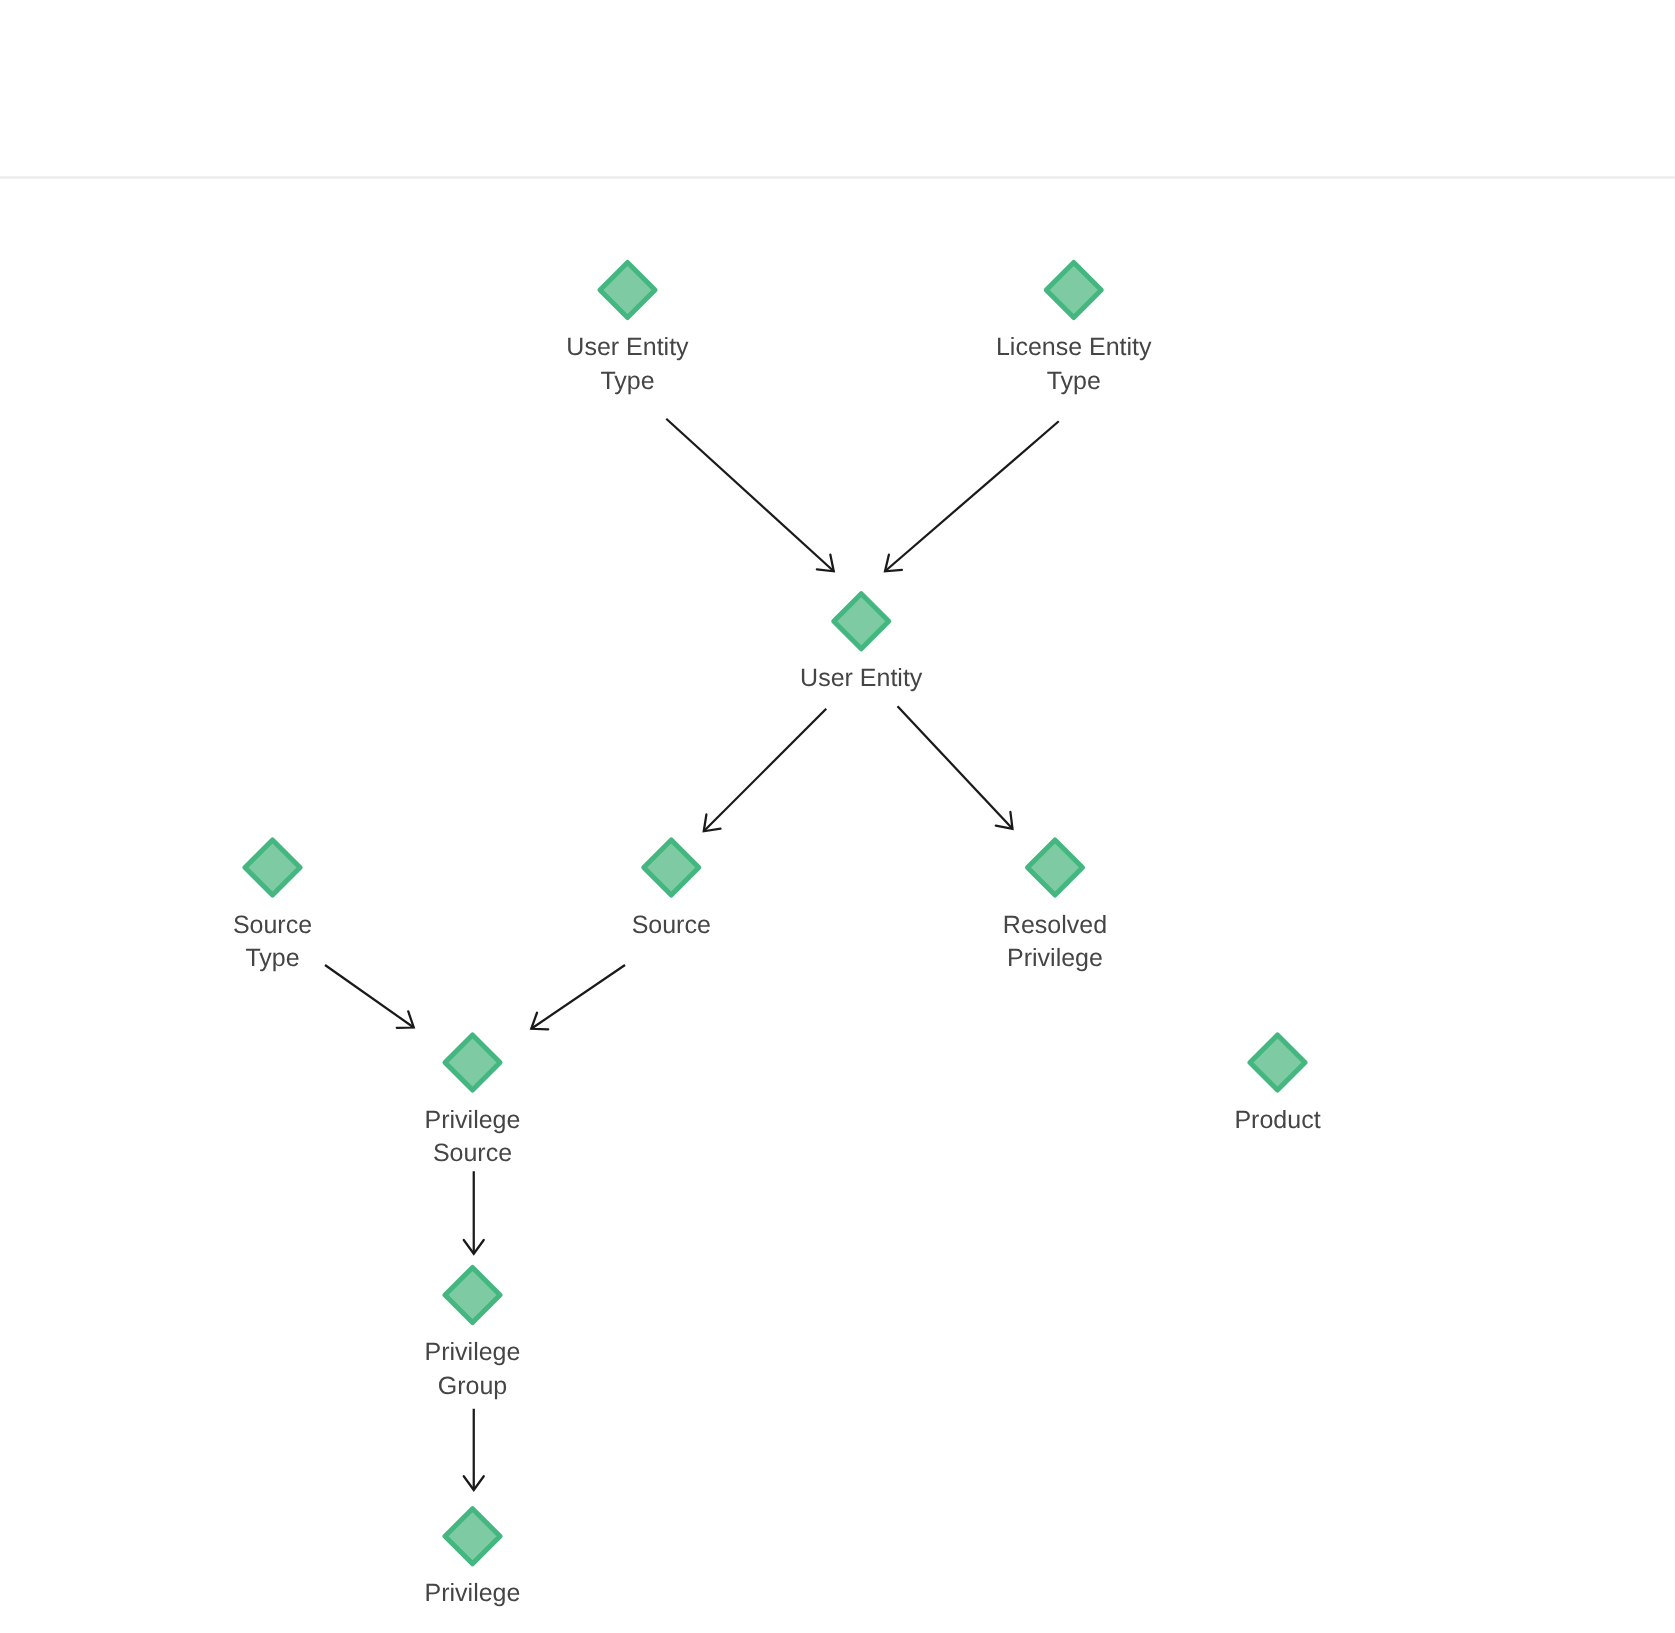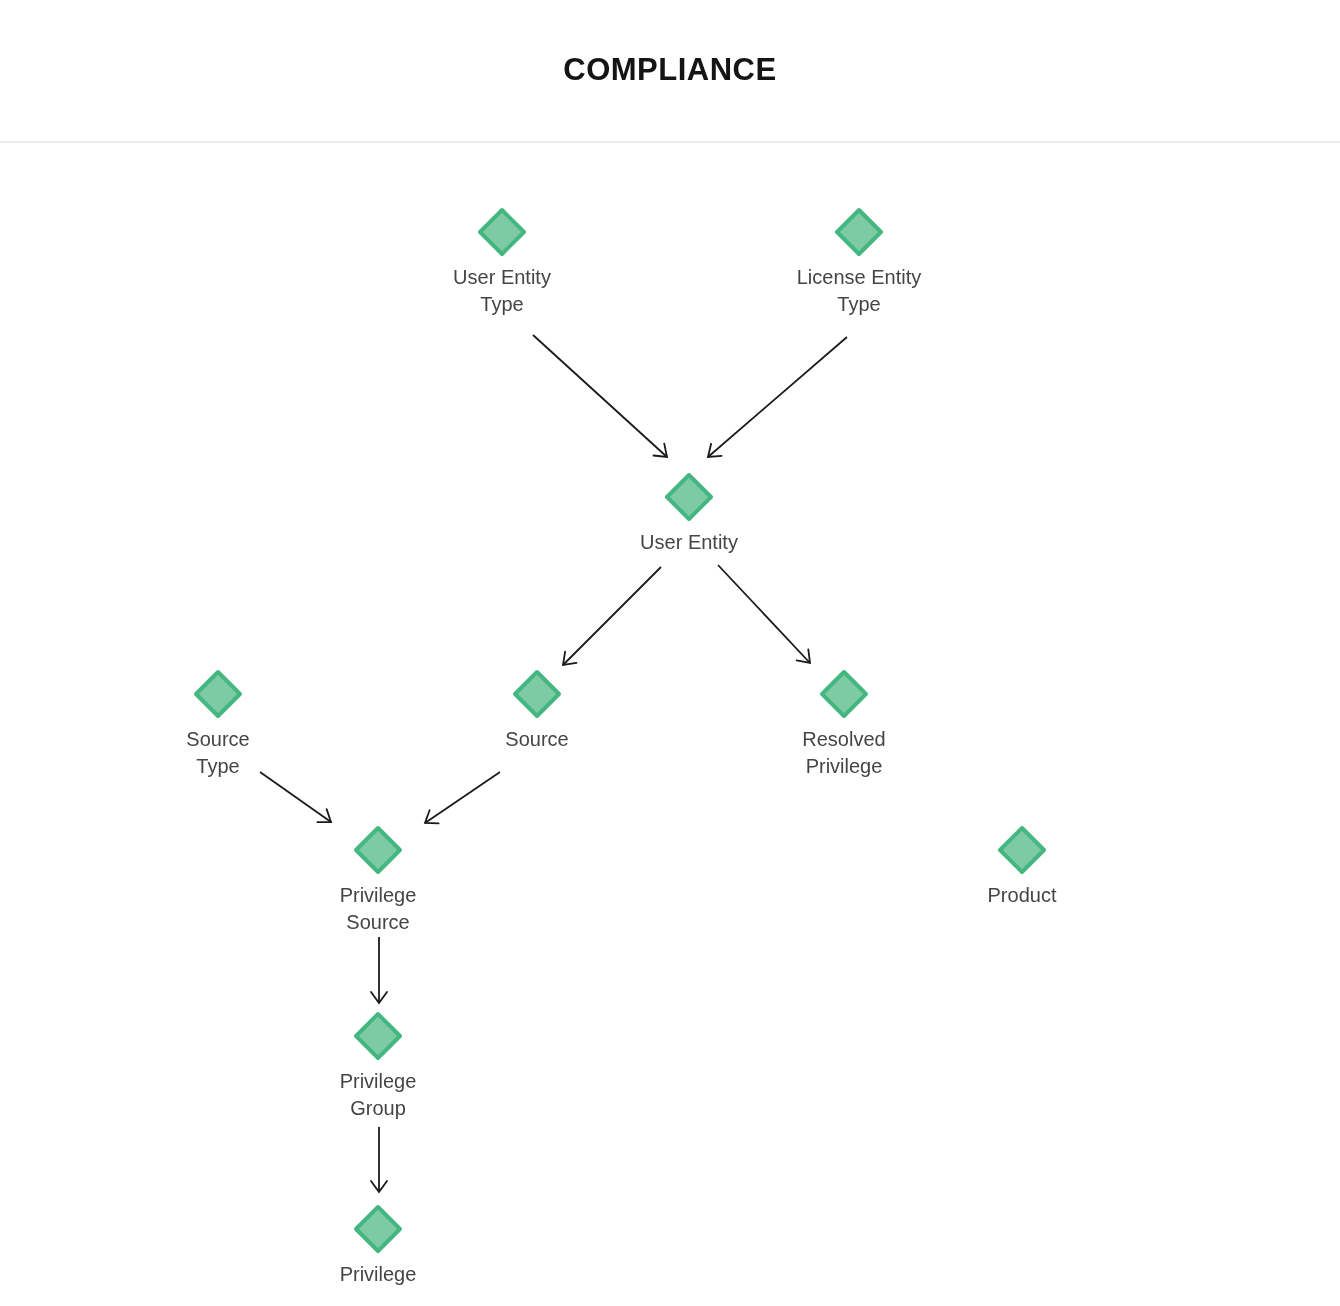--- a/index.html
+++ b/index.html
@@ -54,21 +54,20 @@
     fill: var(--label-color, #454545);
     font-size: 20px;
     text-anchor: middle;
     font-family: "Liberation Sans", sans-serif;
   }
 </style>
 </head>
 <body>
 
 <div id="page" style="background: rgb(255, 255, 255);">
-  <div id="title">COMPLIANCE</div>
   <div id="divider" style="background: rgb(236, 236, 236);"></div>
   <svg id="canvas" xmlns="http://www.w3.org/2000/svg" width="1340" height="1306" viewBox="0 0 1340 1306">
       <defs>
      <marker id="arrowhead" markerUnits="userSpaceOnUse" markerWidth="30" markerHeight="30" viewBox="-15 -15 30 30" refX="0" refY="0" orient="auto">
        <path d="M-11,-8 L0,0 L-11,8" fill="none" stroke="#1A1A1A" stroke-width="1.8" stroke-linecap="round"></path>
      </marker>
    </defs>
    <g class="edges">
         <line x1="533" y1="335" x2="667" y2="457" marker-end="url(#arrowhead)"></line>
         <line x1="847" y1="337" x2="708" y2="457" marker-end="url(#arrowhead)"></line>

